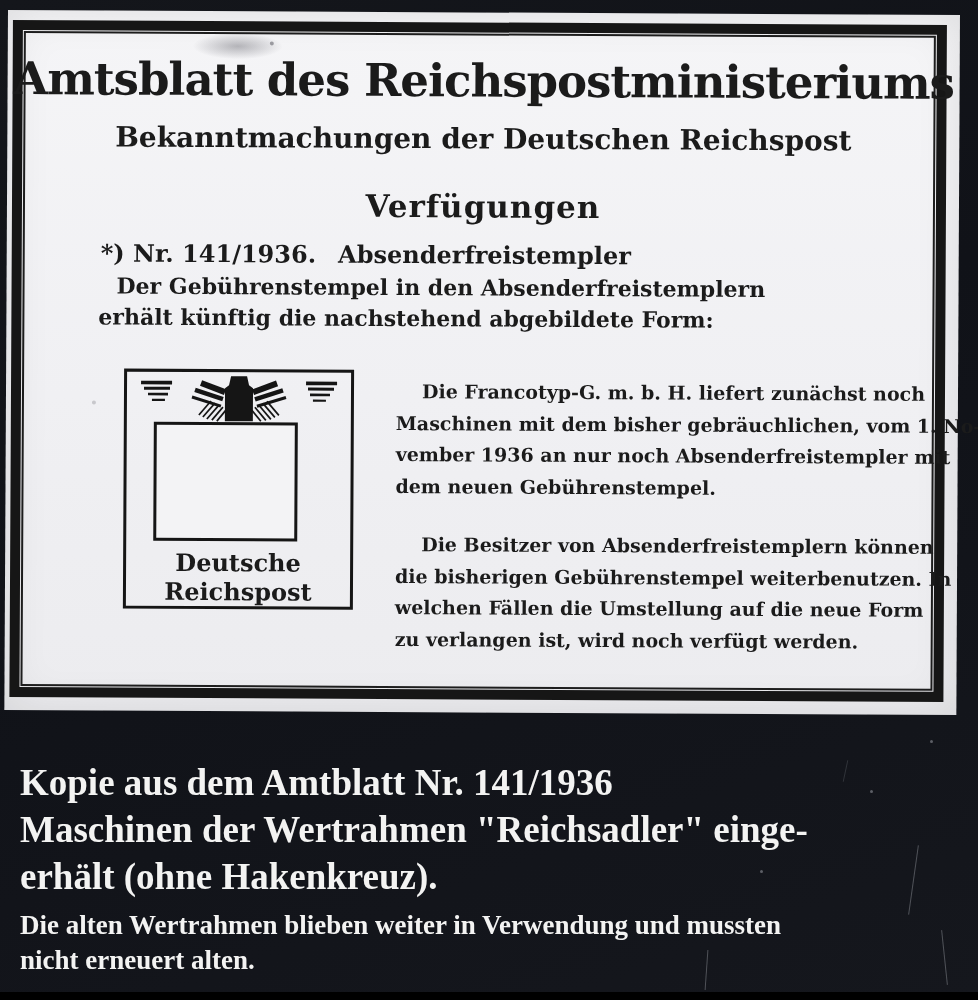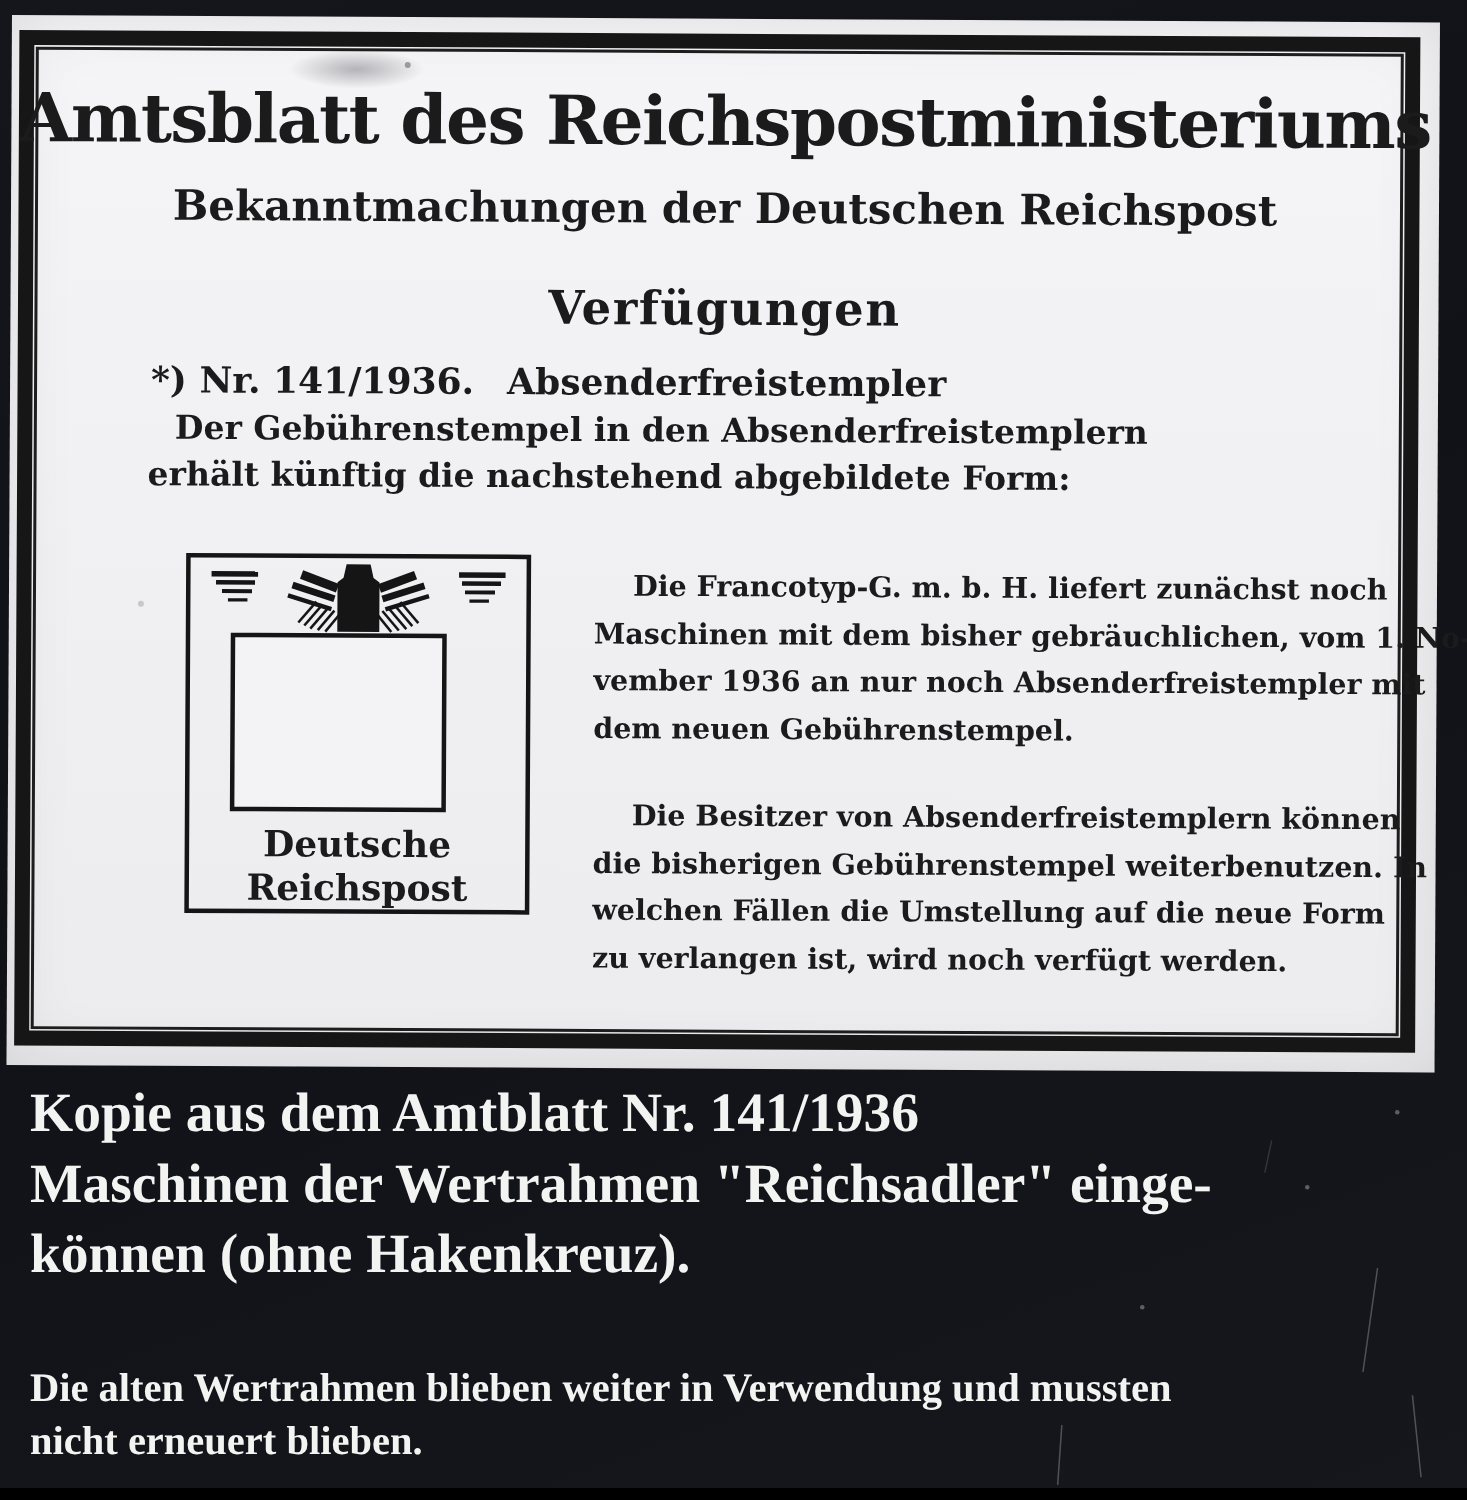--- a/index.html
+++ b/index.html
@@ -41,21 +41,21 @@
     font-size:24px;font-weight:bold;line-height:29px;}
 
   
   .para{position:absolute;left:390px;width:517px;font-size:19px;font-weight:bold;line-height:31.5px;}
   .para-1{top:364px;}
   .para-2{top:517px;}
   .jline{text-align-last:justify;white-space:nowrap;}
   .indent{padding-left:26px;}
 
   
-  .caption-big{position:absolute;left:20px;top:719px;color:#f3f3f2;
+  .caption-big{position:absolute;left:20px;top:759px;color:#f3f3f2;
     font-family:"Liberation Serif", serif;font-weight:bold;font-size:37px;line-height:47px;white-space:nowrap;}
   .caption-small{position:absolute;left:20px;top:908px;color:#f3f3f2;
     font-family:"Liberation Serif", serif;font-weight:bold;font-size:27px;line-height:35px;white-space:nowrap;}
 
   .bottom-strip{position:absolute;left:0;bottom:0;width:100%;height:8px;background:#000;}
   .scratch{position:absolute;background:rgba(235,238,245,0.28);}
   .s1{left:913px;top:845px;width:1px;height:70px;transform:rotate(8deg);}
   .s2{left:944px;top:930px;width:1px;height:55px;transform:rotate(-6deg);}
   .s3{left:706px;top:950px;width:1px;height:40px;transform:rotate(4deg);}
   .s4{left:845px;top:760px;width:1px;height:22px;transform:rotate(12deg);opacity:.5;}
@@ -137,25 +137,25 @@
     <div class="jline indent">Die Besitzer von Absenderfreistemplern können</div>
     <div class="jline">die bisherigen Gebührenstempel weiterbenutzen.  In</div>
     <div class="jline">welchen Fällen die Umstellung auf die neue Form</div>
     <div>zu verlangen ist, wird noch verfügt werden.</div>
   </div>
 </div>
 
 <div class="caption-big">
   <div>Kopie aus dem Amtblatt Nr. 141/1936</div>
   <div>Maschinen der Wertrahmen "Reichsadler" einge-</div>
-  <div>können (ohne Hakenkreuz).</div>
+  <div>erhält (ohne Hakenkreuz).</div>
 </div>
 <div class="caption-small">
   <div>Die alten Wertrahmen blieben weiter in Verwendung und mussten</div>
-  <div>nicht erneuert blieben.</div>
+  <div>nicht erneuert alten.</div>
 </div>
 
 <div class="scratch s1"></div>
 <div class="scratch s2"></div>
 <div class="scratch s3"></div>
 <div class="scratch s4"></div>
 <div class="dot" style="left:870px;top:790px;"></div>
 <div class="dot" style="left:930px;top:740px;"></div>
 <div class="dot" style="left:760px;top:870px;"></div>
 <div class="bottom-strip"></div>

